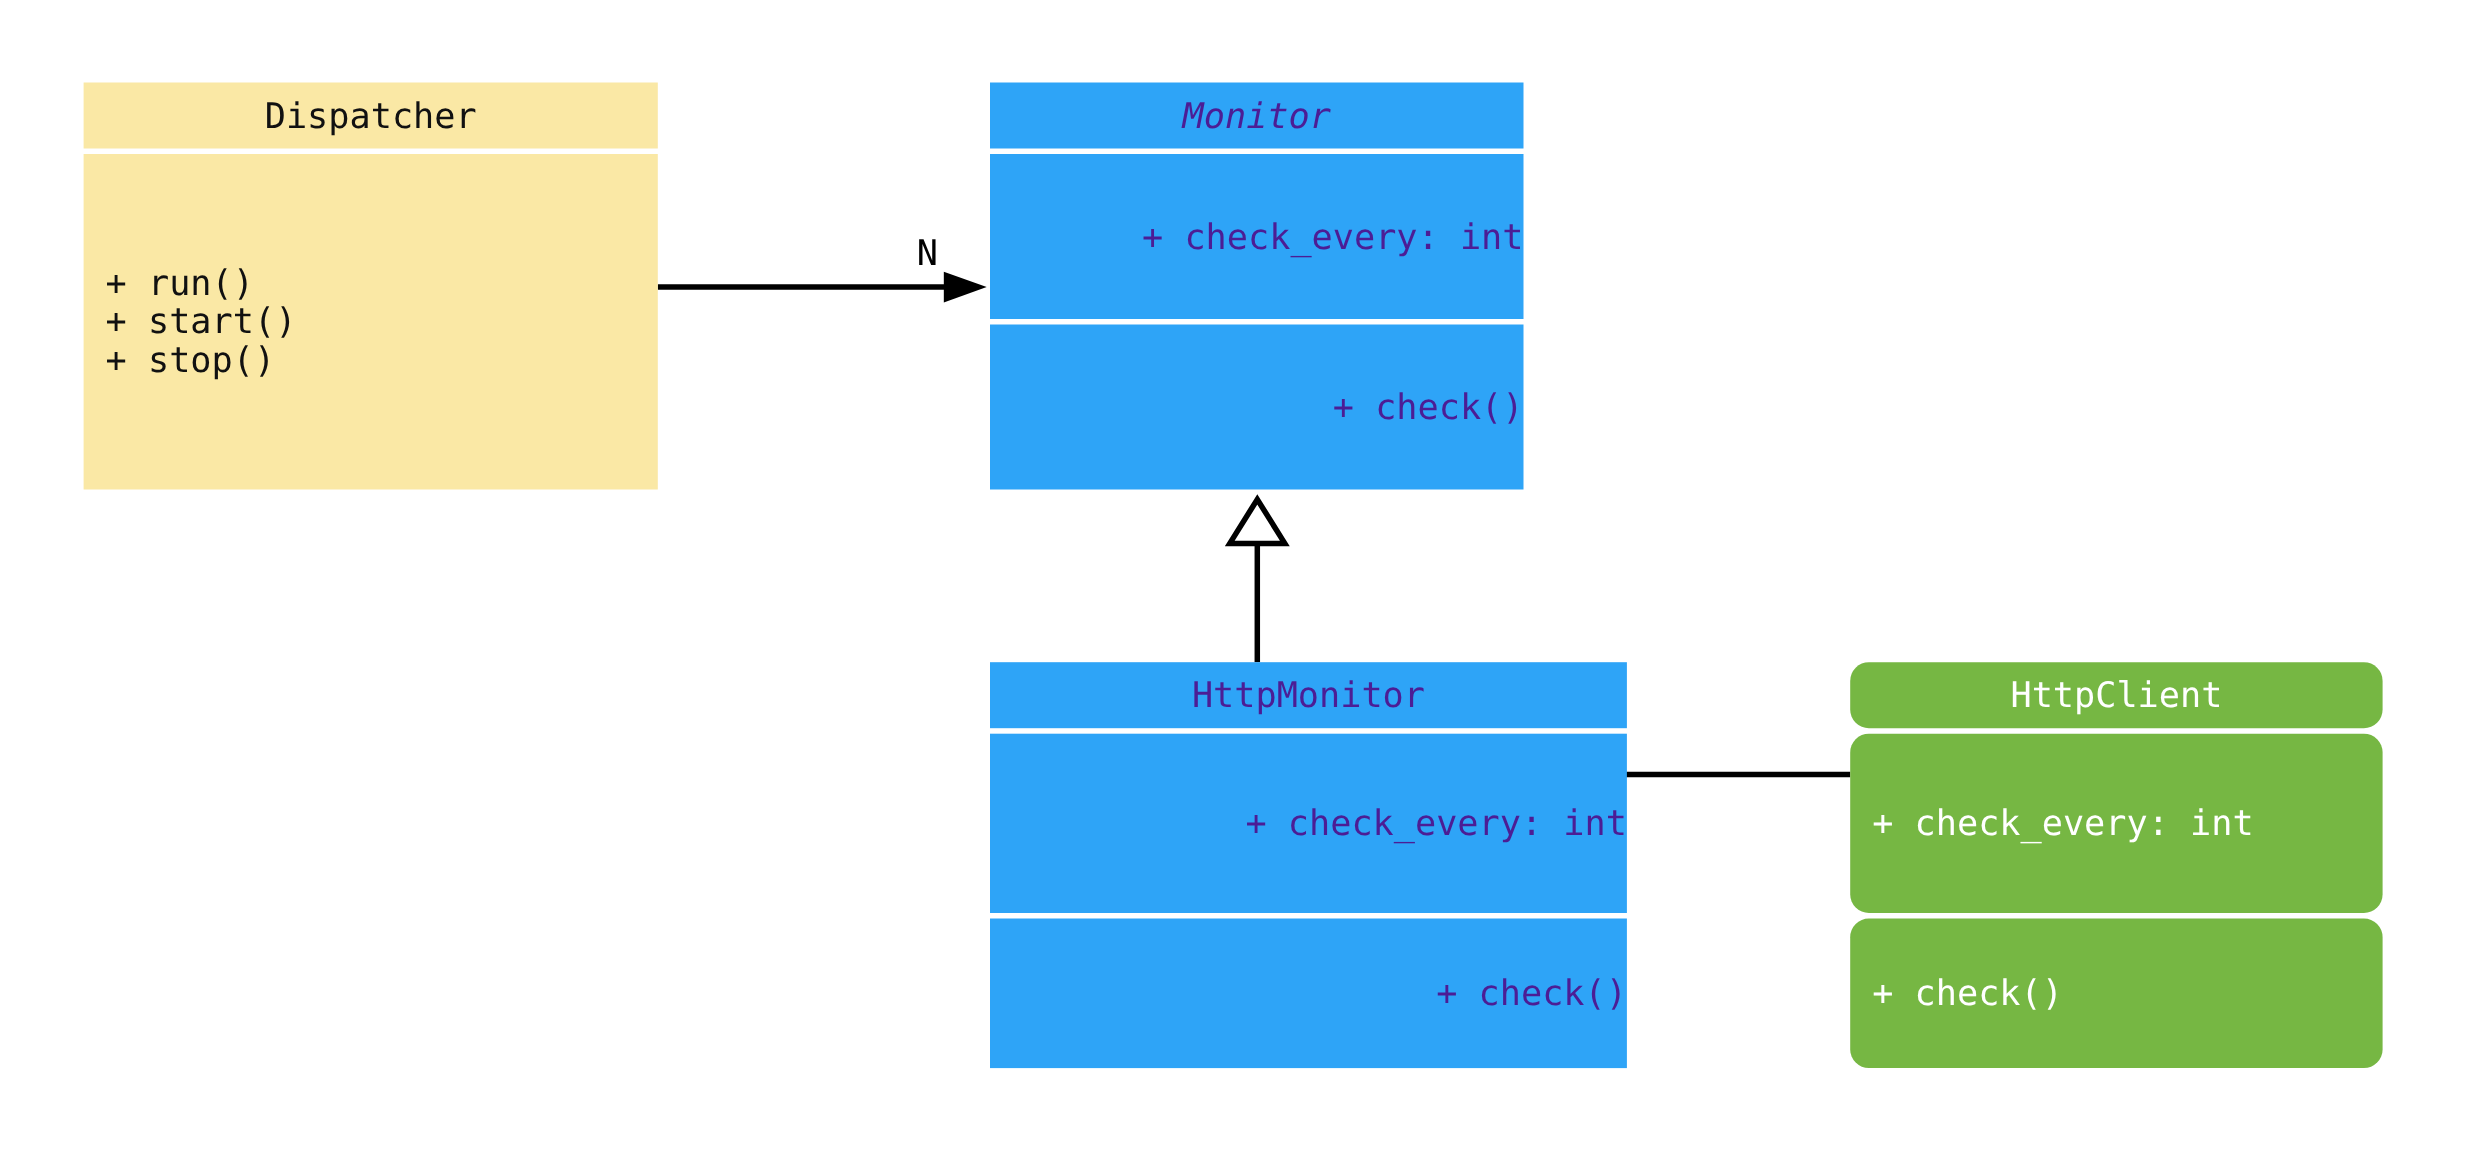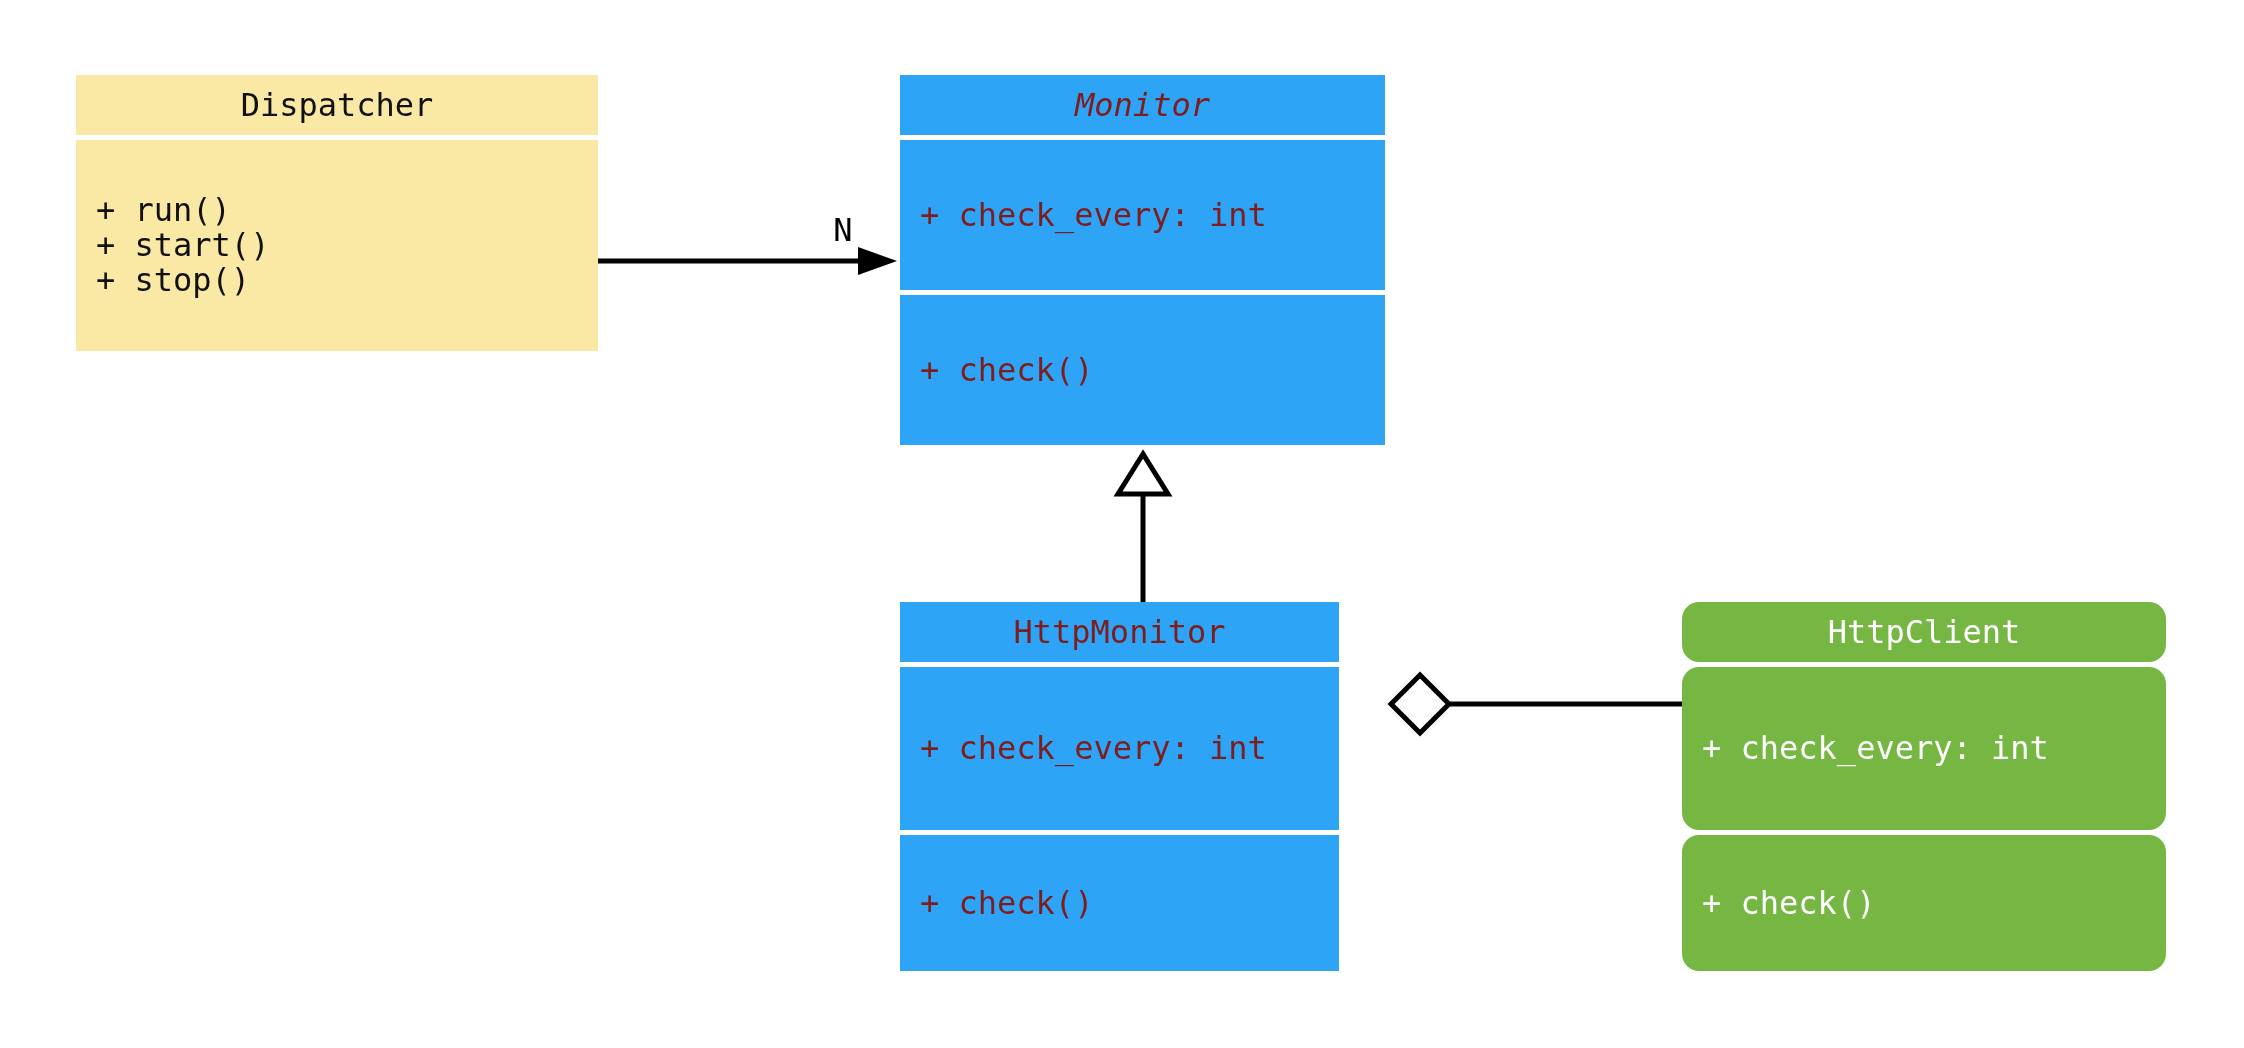--- a/index.html
+++ b/index.html
@@ -46,21 +46,21 @@
     display: flex;
     flex-direction: column;
     justify-content: center;
     padding-left: 20px;
   }
   .member {
     line-height: 35px;
     white-space: pre;
   }
   .yellow .sec { background: #FAE8A5; color: #111111; }
-  .blue   .sec { background: #2EA4F7; color: #7f1d1d; }
+  .blue   .sec { background: #2EA4F7; color: #4c1d95; text-align: right; }
   .green  .sec { background: #76B743; color: #ffffff; border-radius: 17px; }
   .mult-label {
     position: absolute;
     left: 823px;
     top: 208px;
     width: 40px;
     height: 44px;
     line-height: 44px;
     text-align: center;
     color: #000000;
@@ -76,40 +76,40 @@
     <line x1="598" y1="261" x2="864" y2="261" stroke="#000000" stroke-width="5"></line>
     <polygon points="897,261 858,247 858,275" fill="#000000"></polygon>
 
     <line x1="1143" y1="494" x2="1143" y2="602" stroke="#000000" stroke-width="5"></line>
     <polygon points="1143,454 1118,494 1168,494" fill="#ffffff" stroke="#000000" stroke-width="5" stroke-linejoin="miter"></polygon>
 
     <line x1="1448" y1="704" x2="1682" y2="704" stroke="#000000" stroke-width="5"></line>
     <polygon points="1391,704 1420,675 1449,704 1420,733" fill="#ffffff" stroke="#000000" stroke-width="5" stroke-linejoin="miter"></polygon>
   </svg>
 
-  <div class="class-box yellow" style="left:76px; top:75px; width:522px; height:276px;">
+  <div class="class-box yellow" style="left:76px; top:75px; width:522px; height:370px;">
     <div class="sec title" style="height:60px;">Dispatcher</div>
     <div class="sec members" style="flex:1;">
       <div class="member">+ run()</div>
       <div class="member">+ start()</div>
       <div class="member">+ stop()</div>
     </div>
   </div>
 
   <div class="class-box blue abstract" style="left:900px; top:75px; width:485px; height:370px;">
     <div class="sec title" style="height:60px;">Monitor</div>
     <div class="sec members" style="height:150px;">
       <div class="member">+ check_every: int</div>
     </div>
     <div class="sec members" style="flex:1;">
       <div class="member">+ check()</div>
     </div>
   </div>
 
-  <div class="class-box blue" style="left:900px; top:602px; width:439px; height:369px;">
+  <div class="class-box blue" style="left:900px; top:602px; width:579px; height:369px;">
     <div class="sec title" style="height:60px;">HttpMonitor</div>
     <div class="sec members" style="height:163px;">
       <div class="member">+ check_every: int</div>
     </div>
     <div class="sec members" style="flex:1;">
       <div class="member">+ check()</div>
     </div>
   </div>
 
   <div class="class-box green" style="left:1682px; top:602px; width:484px; height:369px;">

